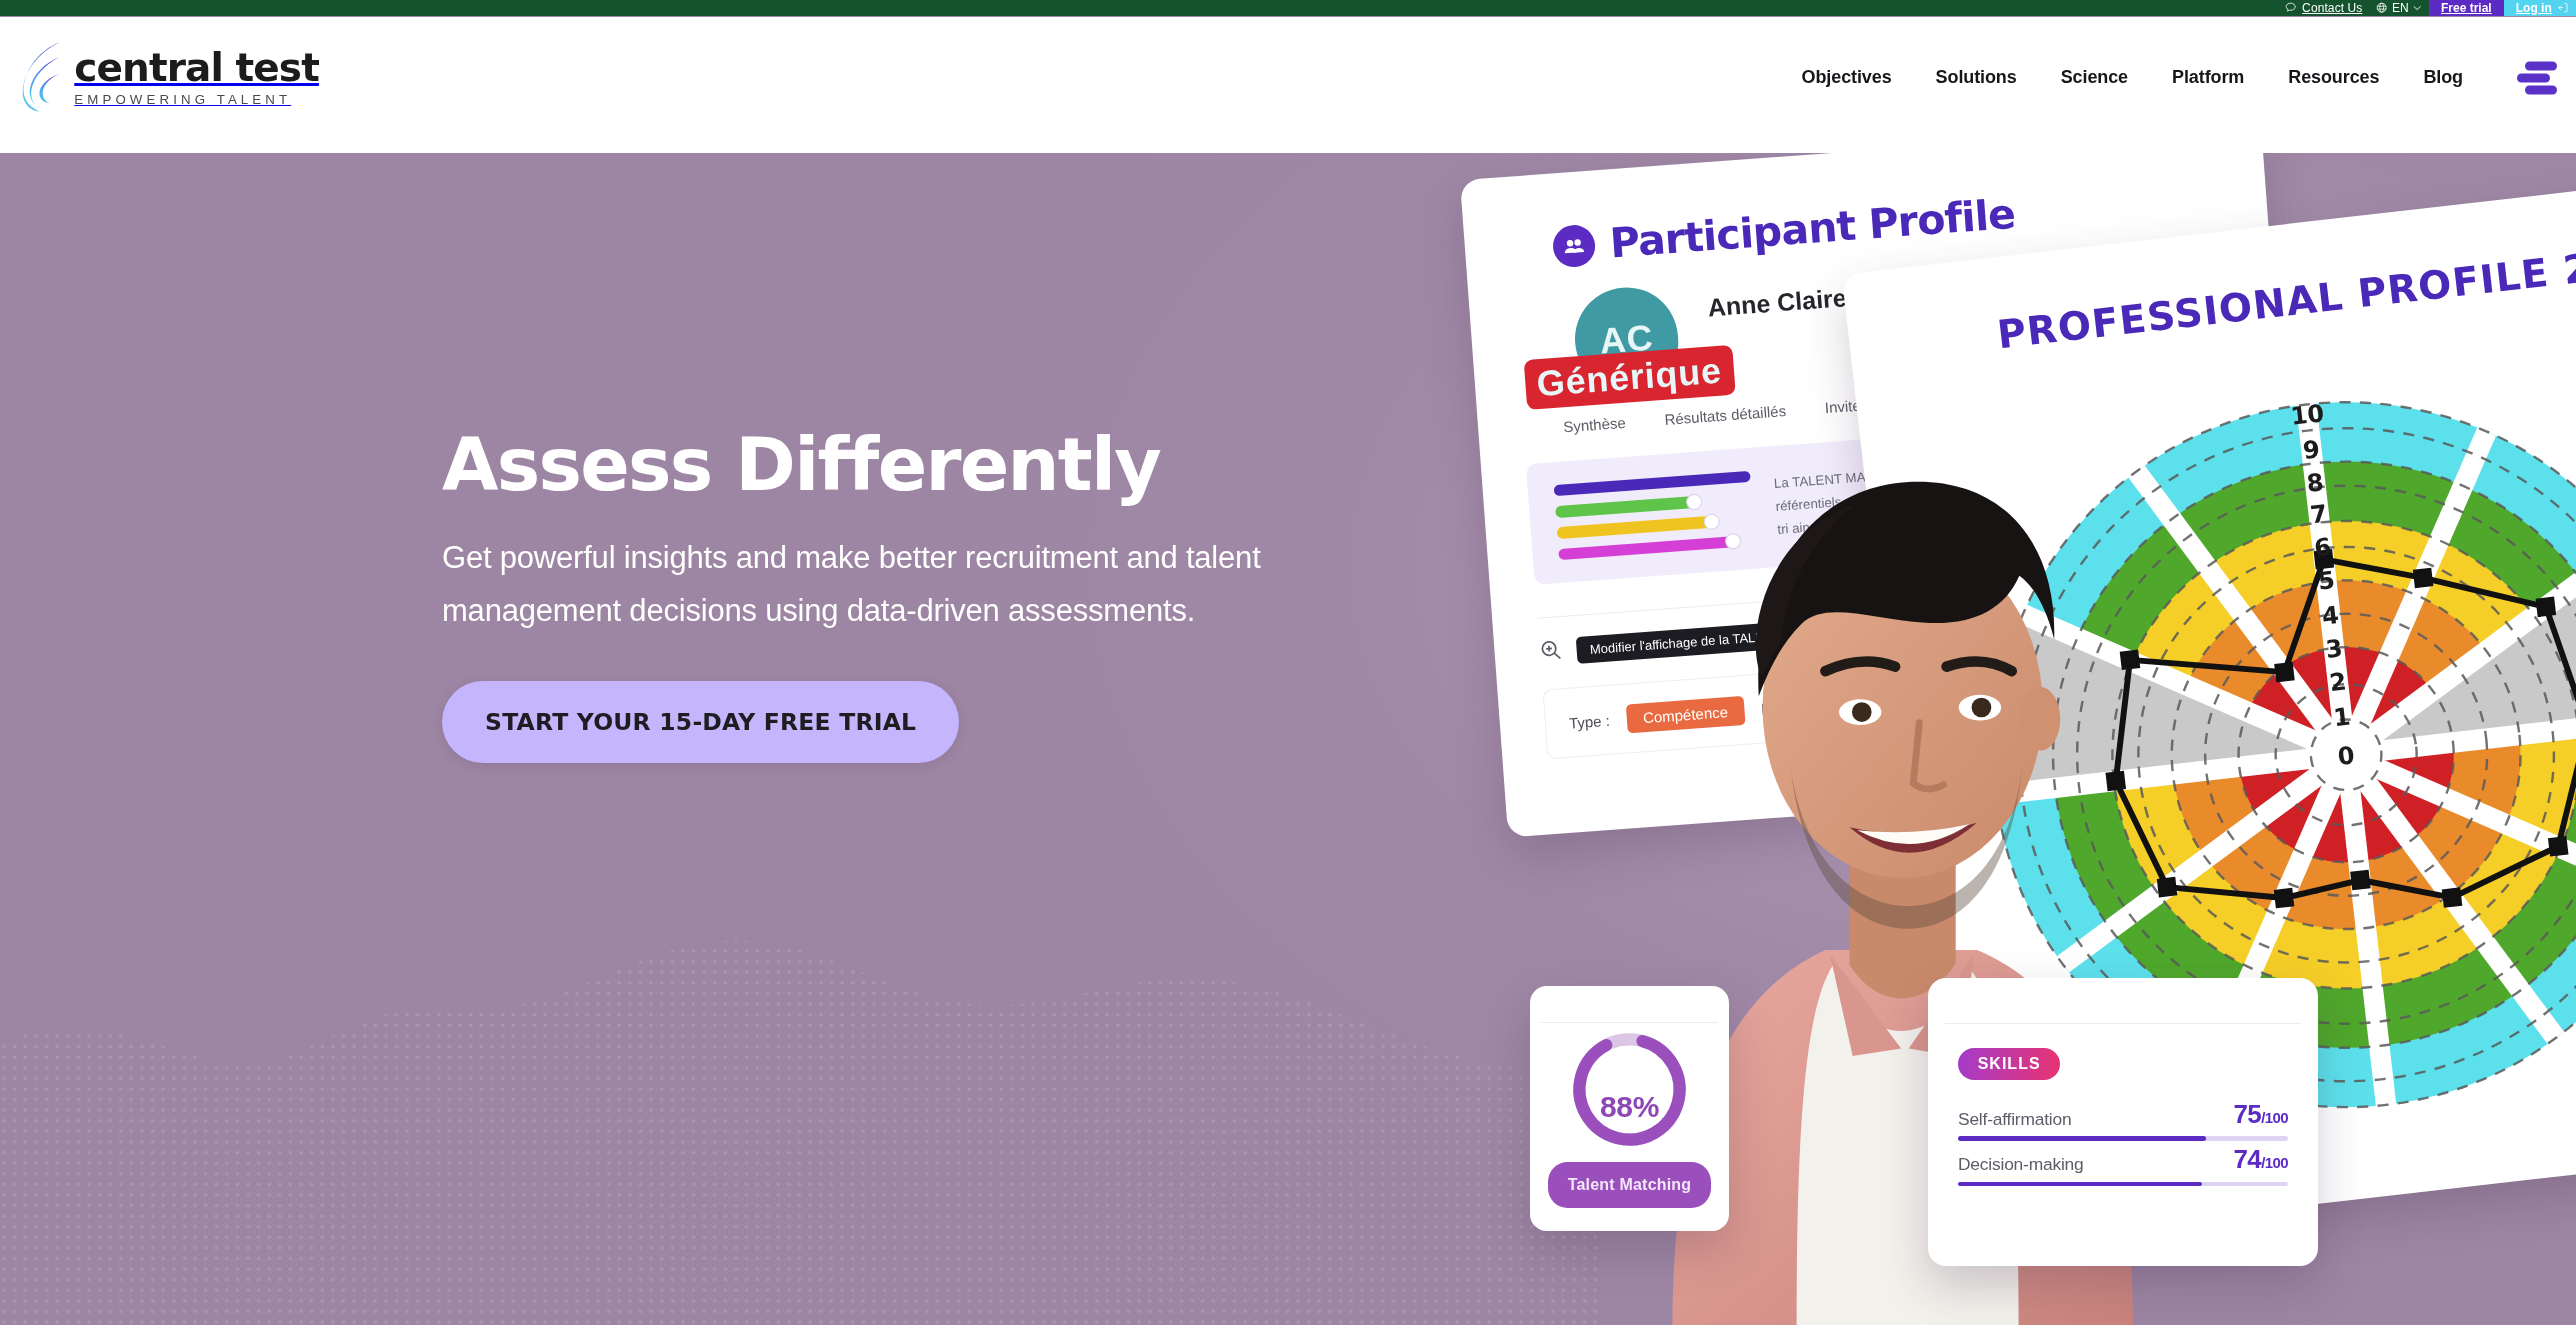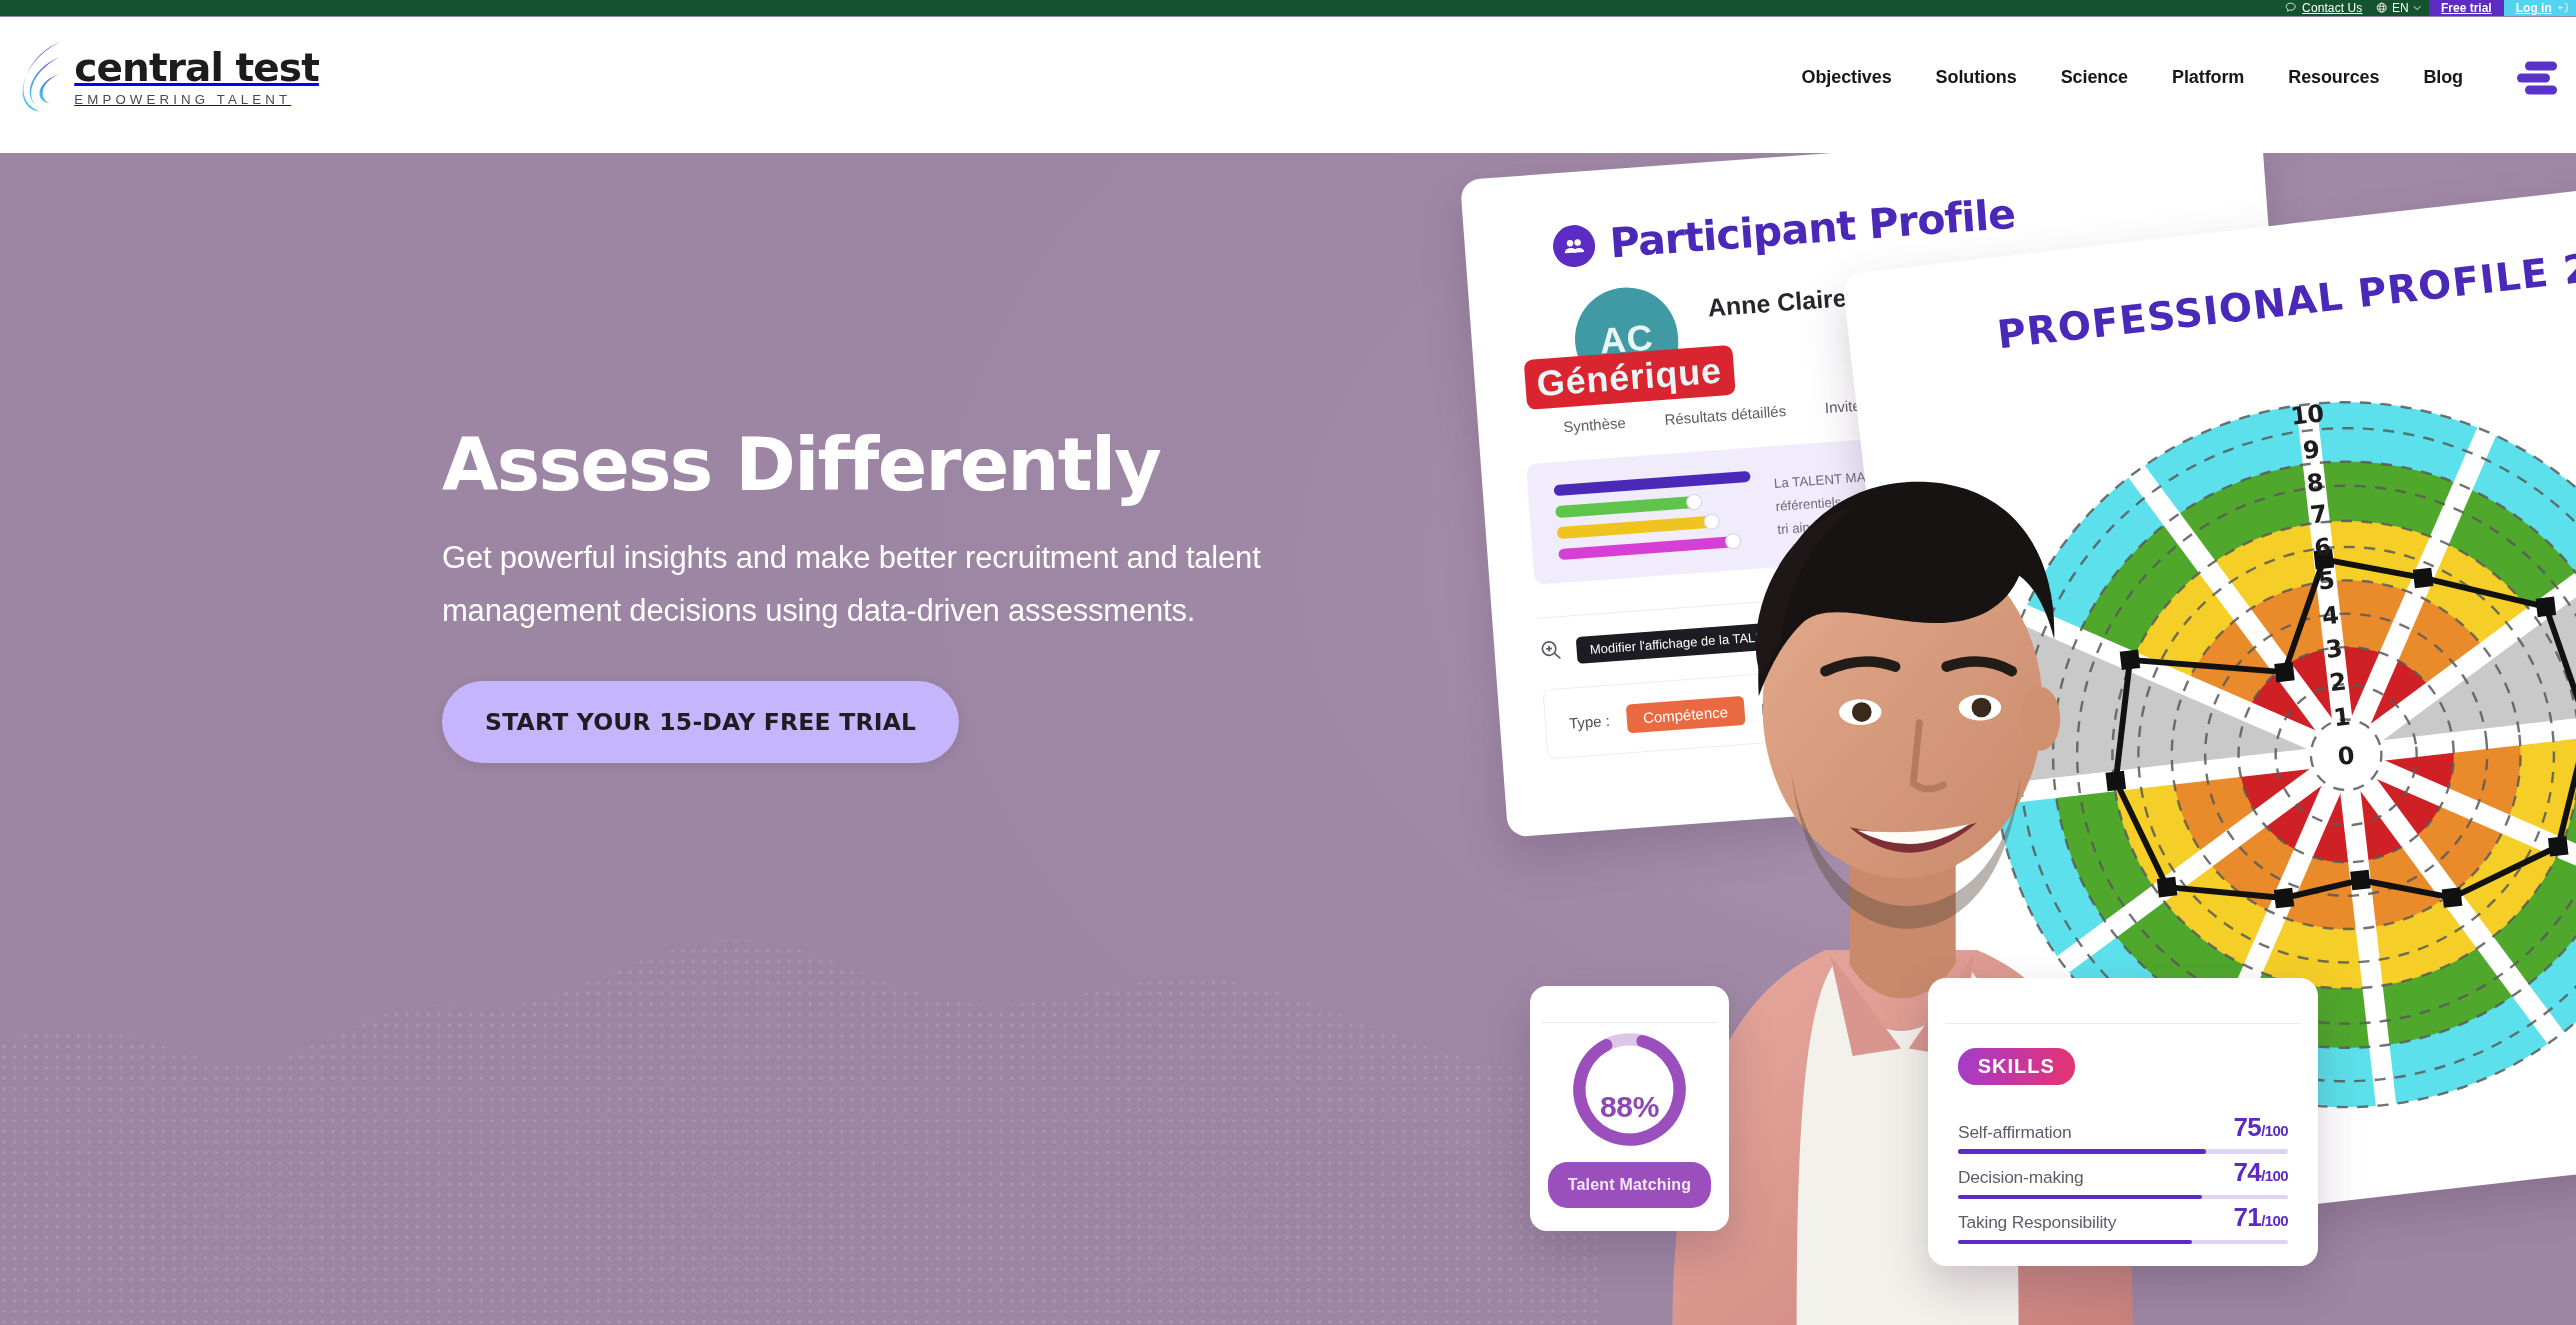--- a/index.html
+++ b/index.html
@@ -191,22 +191,22 @@
   }
 
   
   .card-skills{
     left:504px; top:839px; width:390px; height:288px; border-radius:18px; overflow:hidden;
   }
   .sk-line{ position:absolute; top:45px; left:16.7px; right:16.7px; height:0.8px; background:#eceaf1; }
   .sk-body{ padding:70px 30px 0 30px; }
   .sk-pill{
     display:inline-block; background:linear-gradient(100deg,#a33ccb 0%,#e8336f 100%);
-    color:#fff; font-size:20px; font-weight:700; letter-spacing:1px;
-    padding:6.8px 19.7px; border-radius:18px; margin-bottom:24px;
+    color:#fff; font-size:16px; font-weight:700; letter-spacing:1px;
+    padding:6.8px 19.7px; border-radius:18px; margin-bottom:16px;
   }
   .sk-row{ margin-top:3px; }
   .sk-top{ display:flex; align-items:flex-end; justify-content:space-between; }
   .sk-label{ font-size:17.4px; color:#5d5d68; letter-spacing:-0.2px; white-space:nowrap; }
   .sk-score{ font-size:26px; font-weight:800; color:#5b2bc4; letter-spacing:-0.6px; white-space:nowrap;}
   .sk-score em{ font-size:15px; font-weight:700; font-style:normal; }
   .sk-bar{ height:4.5px; background:#ded3f5; border-radius:3px; margin-top:6.8px; position:relative; }
   .sk-bar i{ position:absolute; left:0; top:0; bottom:0; background:#5b2bc4; border-radius:3px; }
 
   
@@ -539,27 +539,18 @@
         <div class="sk-row">
           <div class="sk-top">
             <span class="sk-label">Decision-making</span>
             <span class="sk-score"><span>74</span><em>/100</em></span>
           </div>
           <div class="sk-bar">
               <i style="width:74%"></i>
             </div>
         </div>
 
-        <div class="sk-row">
-          <div class="sk-top">
-            <span class="sk-label">Taking Responsibility</span>
-            <span class="sk-score"><span>71</span><em>/100</em></span>
-          </div>
-          <div class="sk-bar">
-              <i style="width:71%"></i>
-            </div>
-        </div>
       </div>
     </div>
 
   </div>
 </section>
 
 
 </body></html>

